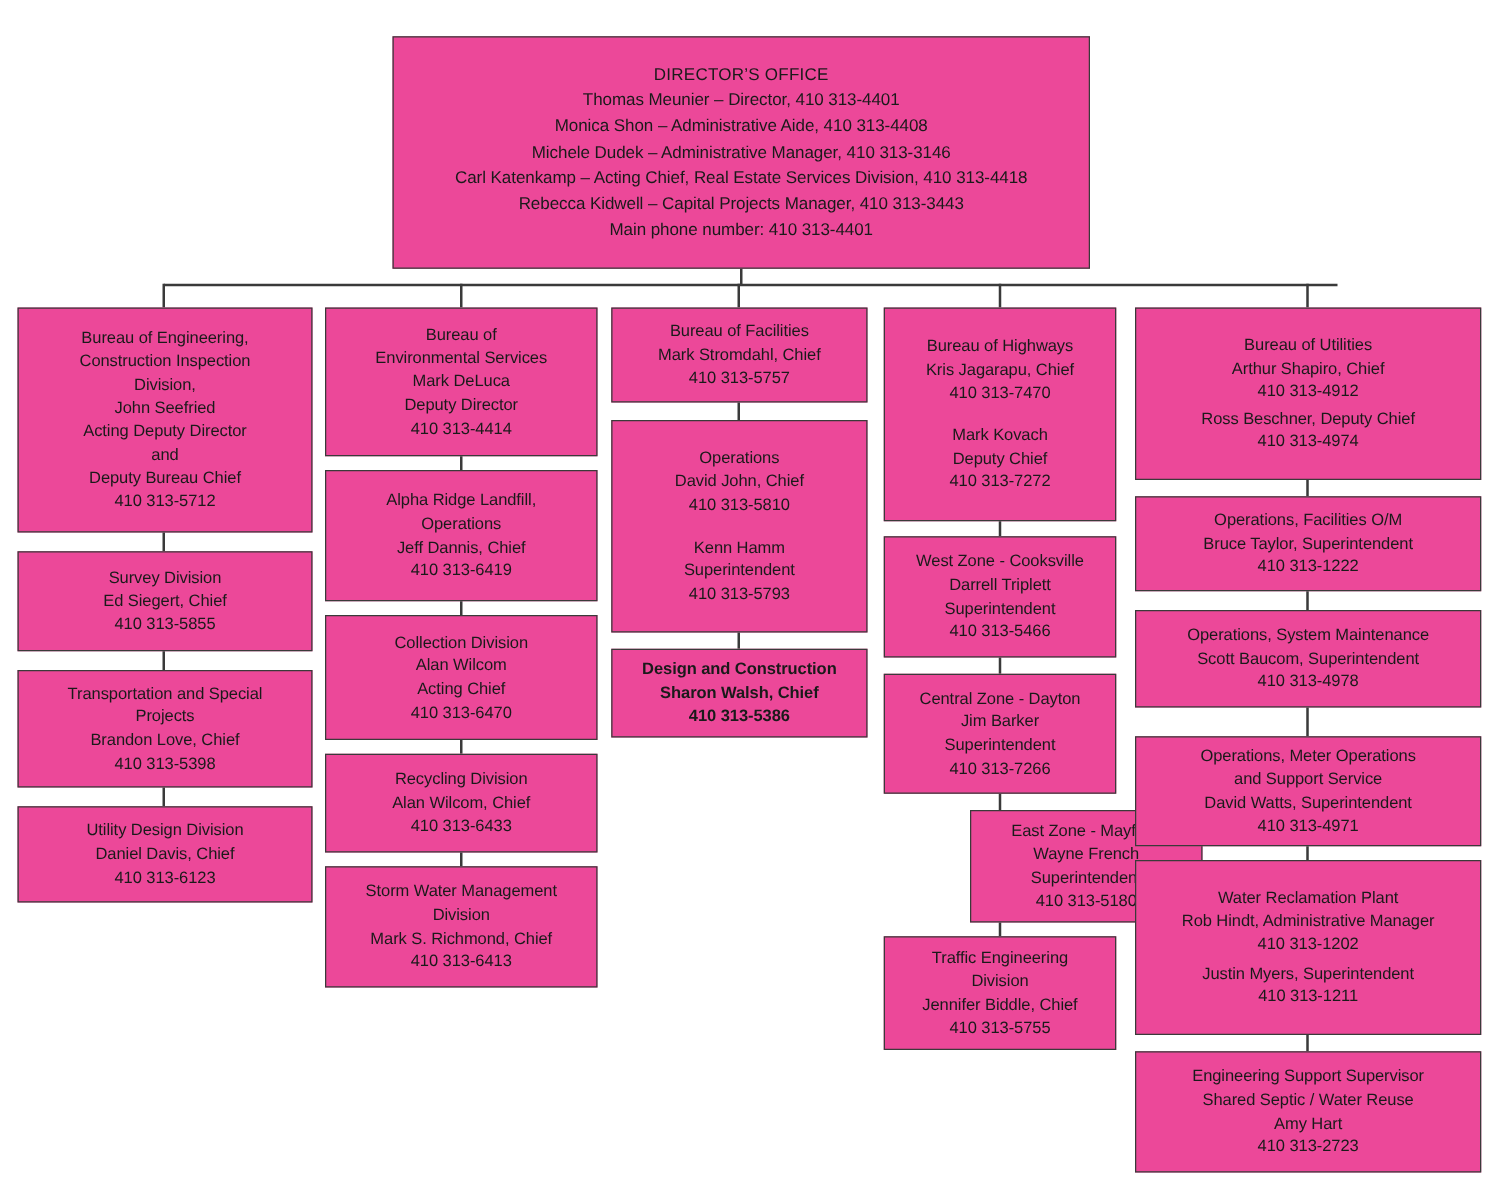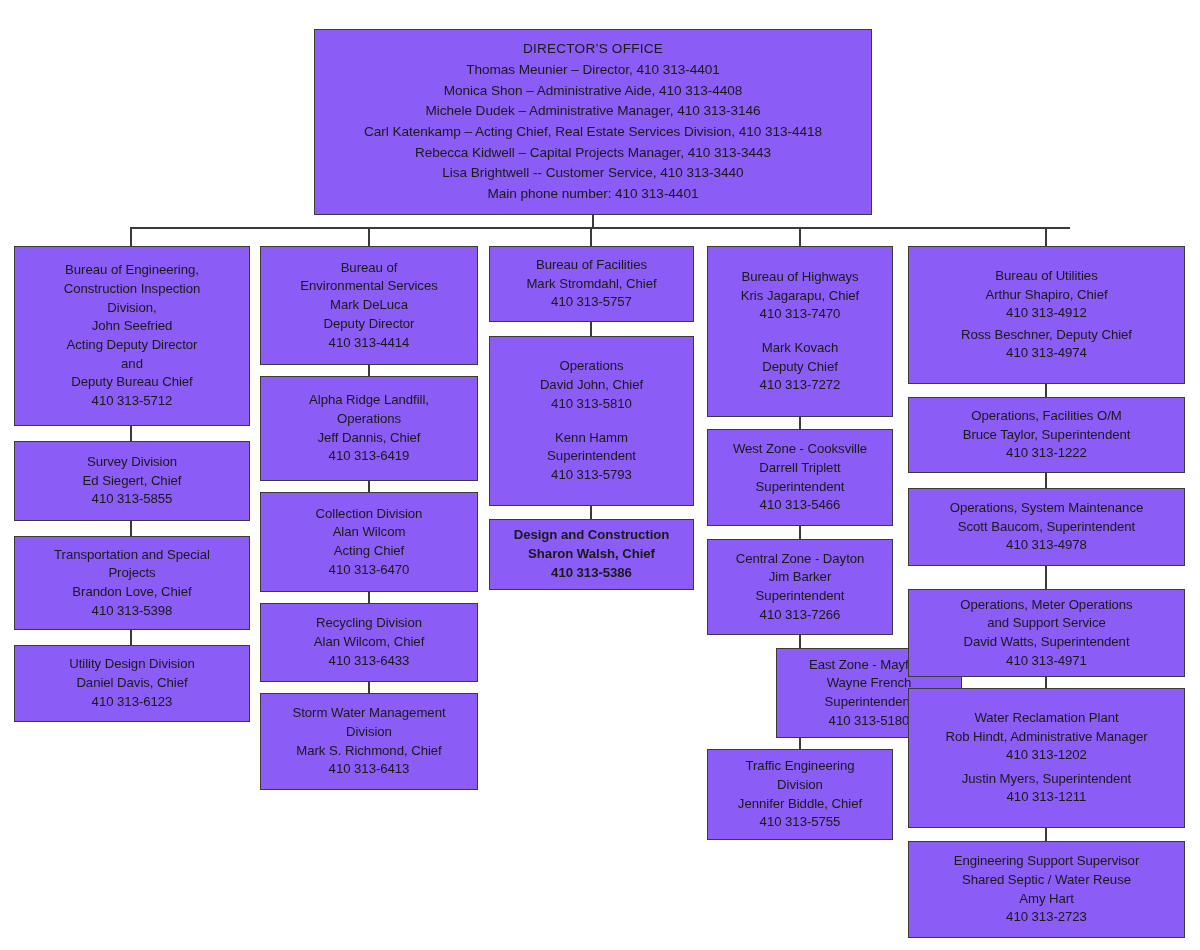--- a/index.html
+++ b/index.html
@@ -20,21 +20,21 @@
     position: relative;
     width: 1200px;
     height: 950px;
   }
 
   
   .node {
     position: absolute;
     box-sizing: border-box;
     border: 1.6px solid #3a3a3a;
-    background: #8b5cf6;
+    background: #ec4899;
     display: flex;
     flex-direction: column;
     align-items: center;
     justify-content: center;
     text-align: center;
     padding: 20px 6px;
     line-height: 1.42;
     font-size: 13.2px;
     letter-spacing: -0.05px;
   }
@@ -80,21 +80,20 @@
 
 <div id="chart">
 
   <div class="node" id="root-node">
       <span class="ln title">DIRECTOR’S OFFICE</span>
       <span class="ln">Thomas Meunier – Director, 410 313-4401</span>
       <span class="ln">Monica Shon – Administrative Aide, 410 313-4408</span>
       <span class="ln">Michele Dudek – Administrative Manager, 410 313-3146</span>
       <span class="ln">Carl Katenkamp – Acting Chief, Real Estate Services Division, 410 313-4418</span>
       <span class="ln">Rebecca Kidwell – Capital Projects Manager, 410 313-3443</span>
-      <span class="ln">Lisa Brightwell -- Customer Service, 410 313-3440</span>
       <span class="ln">Main phone number:  410 313-4401</span>
     </div>
 
   <div class="conn v" id="root-stem"></div>
   <div class="conn h" id="bus"></div>
 
   <div id="columns-layer">
       <div class="conn v drop" style="left: 130.2px;"></div>
       <div class="node" style="left: 14px; top: 246px; width: 236px; height: 180px;">
         <span class="ln title">Bureau of Engineering,</span>

